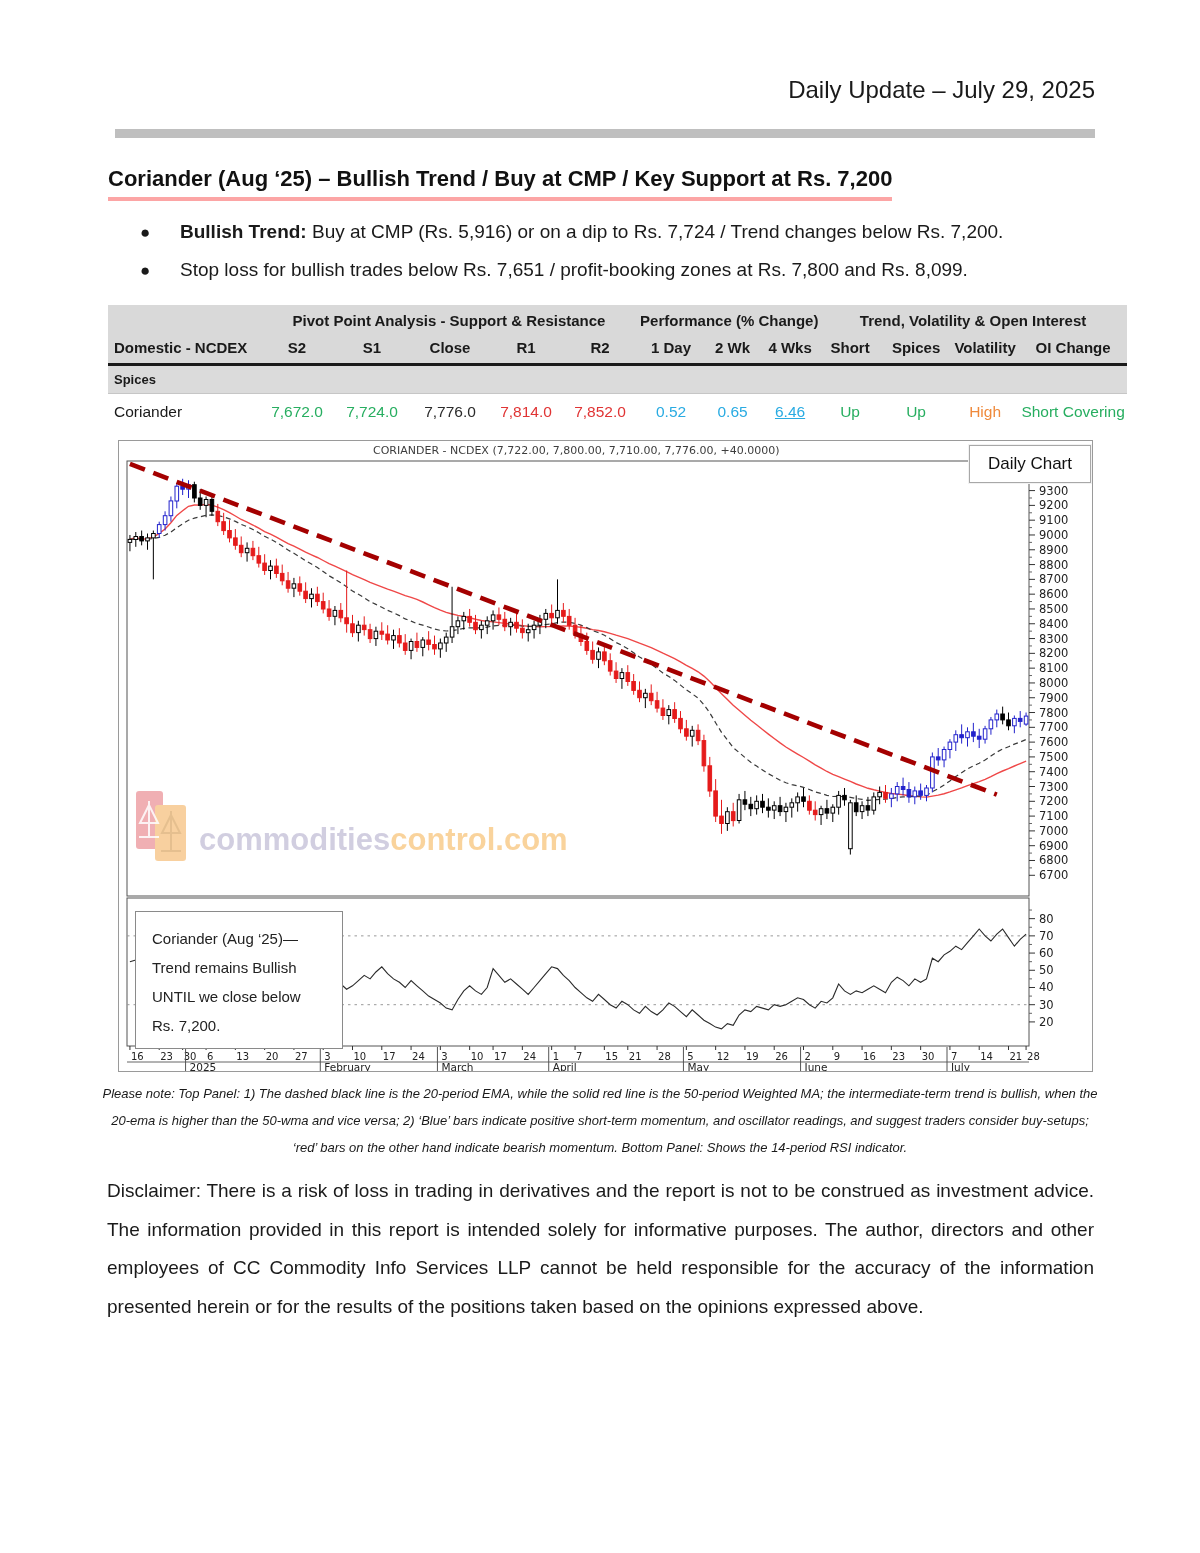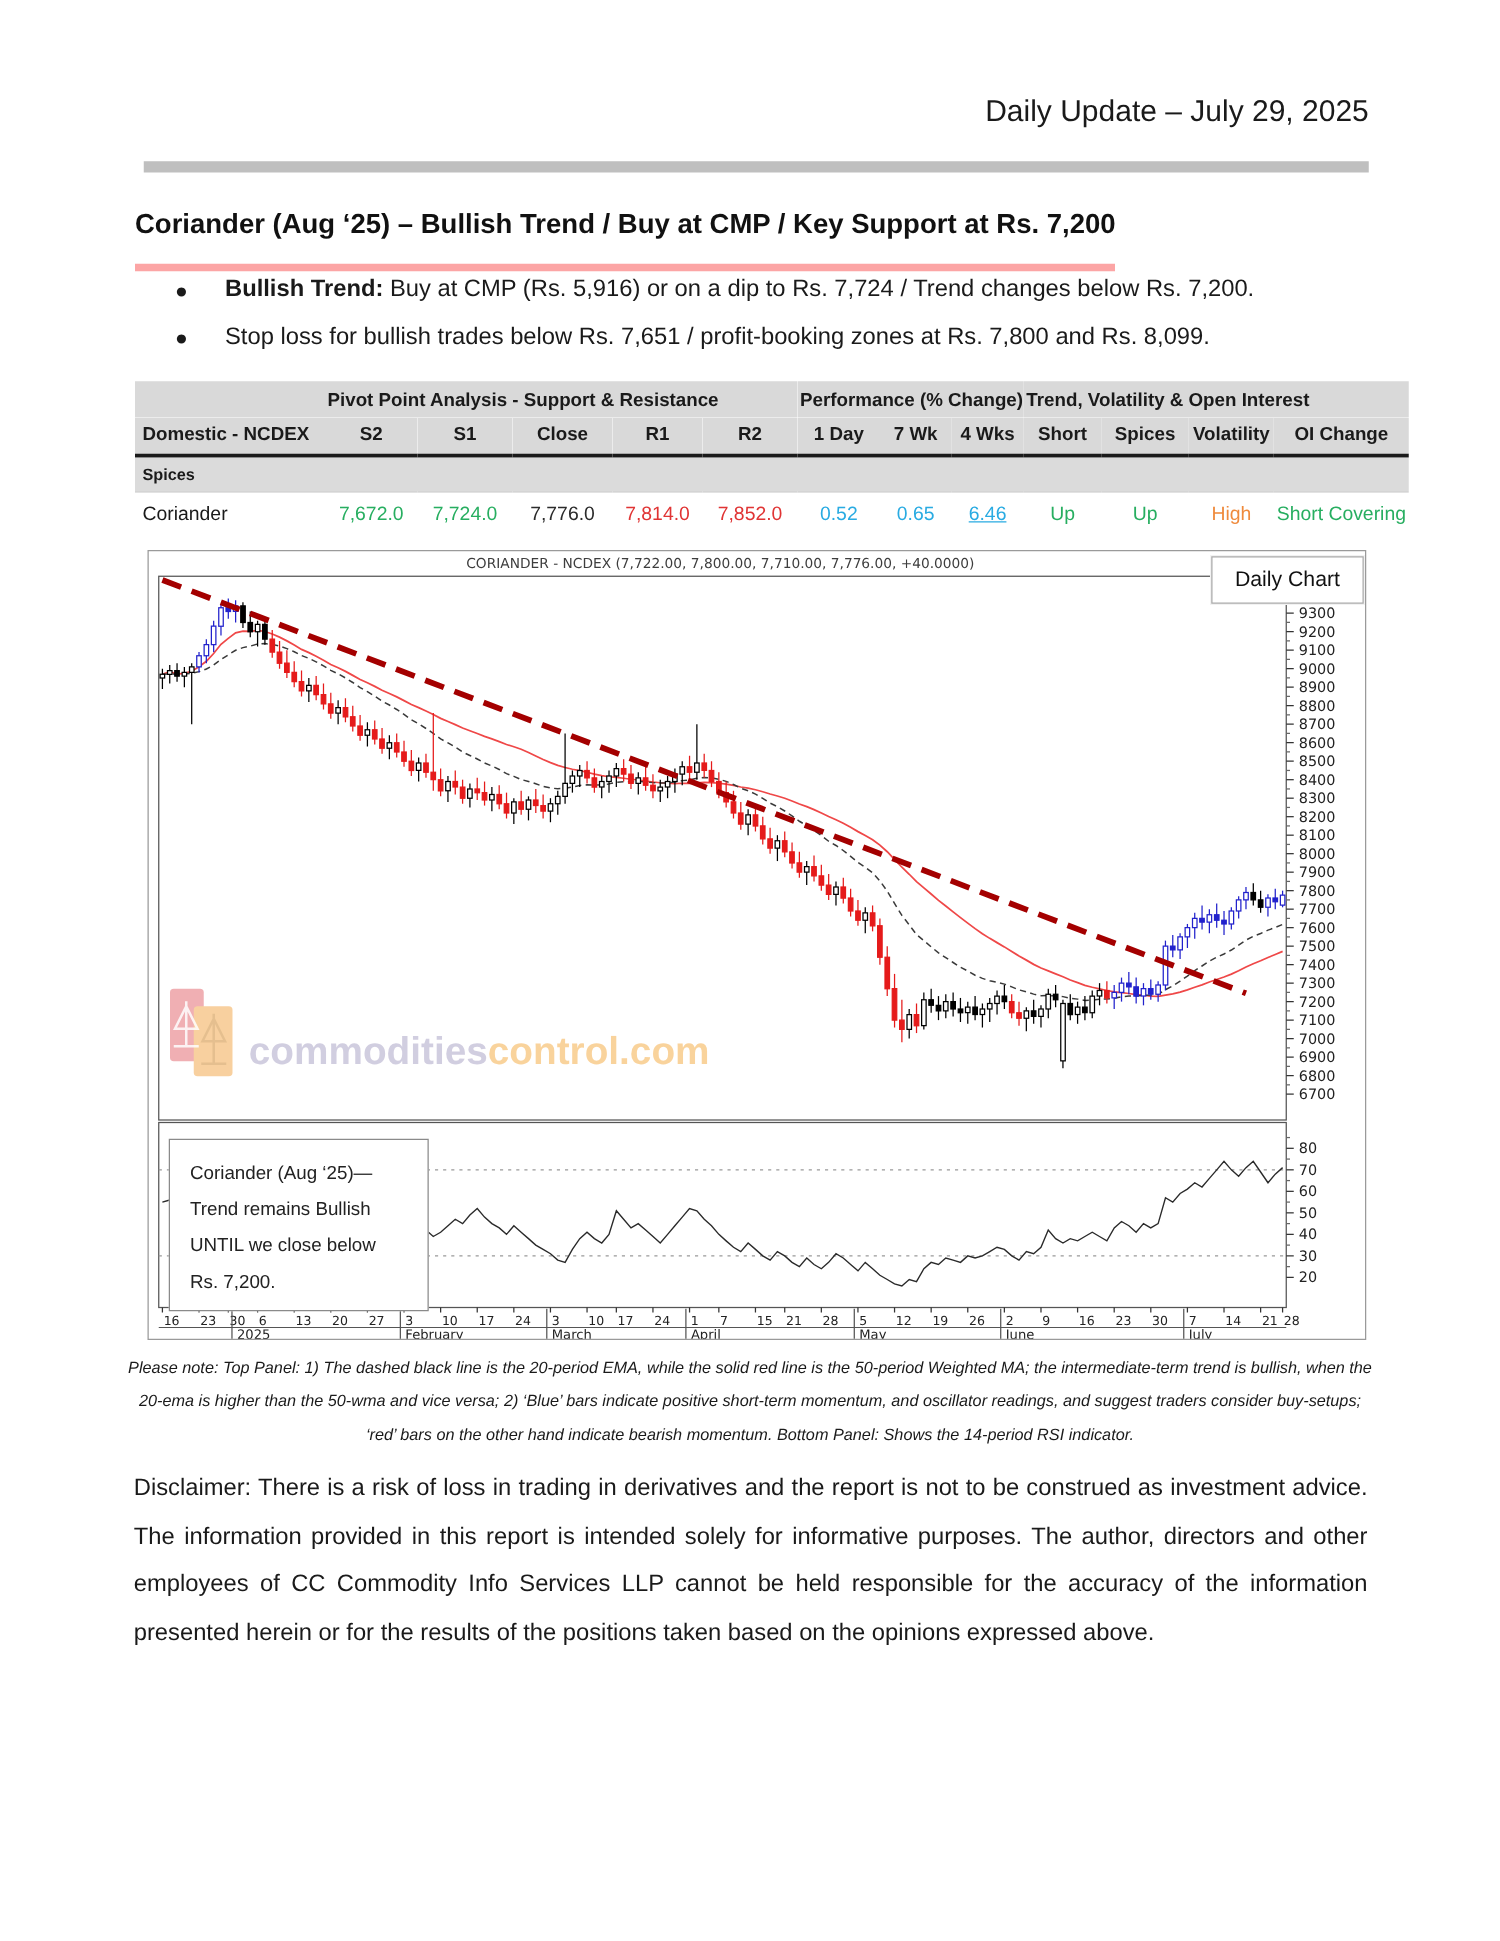--- a/index.html
+++ b/index.html
@@ -4,30 +4,30 @@
 <style>
   * { margin:0; padding:0; box-sizing:border-box; }
   html,body { background:#ffffff; }
   body { font-family:"Liberation Sans", sans-serif; color:#1a1a1a; }
   .page { position:relative; width:1200px; height:1333px; margin:0 auto; background:#fff; overflow:hidden; }
 
   .header-date { position:absolute; top:76px; right:105px; font-size:24px; color:#1a1a1a; }
   .divider-bar { position:absolute; top:129px; left:115px; width:980px; height:9px; background:#bfbfbf; }
 
   .title-wrap { position:absolute; top:166px; left:108px; width:985px; }
-  .title-text { font-size:22px; font-weight:bold; color:#111; border-bottom:6px solid #fca5a5; padding-bottom:20px; }
+  .title-text { font-size:22px; font-weight:bold; color:#111; border-bottom:4px solid #fca5a5; padding-bottom:6px; }
 
   .bullets { position:absolute; top:220px; left:140px; width:930px; list-style:none; }
   .bullets li { position:relative; padding-left:40px; font-size:19px; line-height:24px; margin-bottom:14px; color:#1a1a1a; }
   .bullets li .dot { position:absolute; left:0; top:1px; font-size:17px; }
   .bullets strong { font-weight:bold; }
 
   .pivot-table { position:absolute; top:305px; left:108px; width:985px; border-collapse:collapse; table-layout:fixed; }
   .pivot-table td, .pivot-table th { font-size:15px; padding:5px 2px; white-space:nowrap; overflow:hidden; }
-  .group-row td { background:#d9d9d9; font-weight:bold; font-size:15px; padding-top:7px; }
+  .group-row td { background:#d9d9d9; font-weight:bold; text-align:center; font-size:15px; padding-top:7px; }
   .cols-row th { background:#d9d9d9; font-weight:bold; text-align:center; border-bottom:3px solid #1a1a1a; padding-bottom:7px; }
   .cols-row th:first-child, .group-row td:first-child { text-align:left; padding-left:6px; }
   .section-row td { background:#dbdbdb; font-weight:bold; text-align:left; padding:6px 0 6px 6px; border-bottom:1px solid #c6c6c6; font-size:13px; }
   .data-row td { background:#fff; text-align:center; font-size:15.5px; padding:9px 2px 6px 2px; }
   .data-row td:first-child { text-align:left; padding-left:6px; }
 
   .chart-figure { position:absolute; top:440px; left:118px; width:975px; height:632px; border:1px solid #9a9a9a; background:#fff; }
   #chart-canvas { position:absolute; inset:0; }
   .chart-title { position:absolute; top:3px; left:0; width:94%; text-align:center; font-family:"DejaVu Sans", sans-serif; font-size:11px; color:#3d3d3d; }
   .daily-chart-box { position:absolute; top:4px; right:1px; background:#fff; border:1px solid #a8a8a8; padding:8px 18px; font-size:17px; color:#111; box-shadow:0 0 0 1px #f2f2f2; }
@@ -89,21 +89,21 @@
       <td colspan="4">Trend, Volatility &amp; Open Interest</td>
     </tr>
     <tr class="cols-row">
       <th>Domestic - NCDEX</th>
       <th>S2</th>
       <th>S1</th>
       <th>Close</th>
       <th>R1</th>
       <th>R2</th>
       <th>1 Day</th>
-      <th>7 Wk</th>
+      <th>2 Wk</th>
       <th>4 Wks</th>
       <th>Short</th>
       <th>Spices</th>
       <th>Volatility</th>
       <th>OI Change</th>
     </tr>
     <tr class="section-row">
       <td colspan="13">Spices</td>
     </tr>
     <tr class="data-row">

